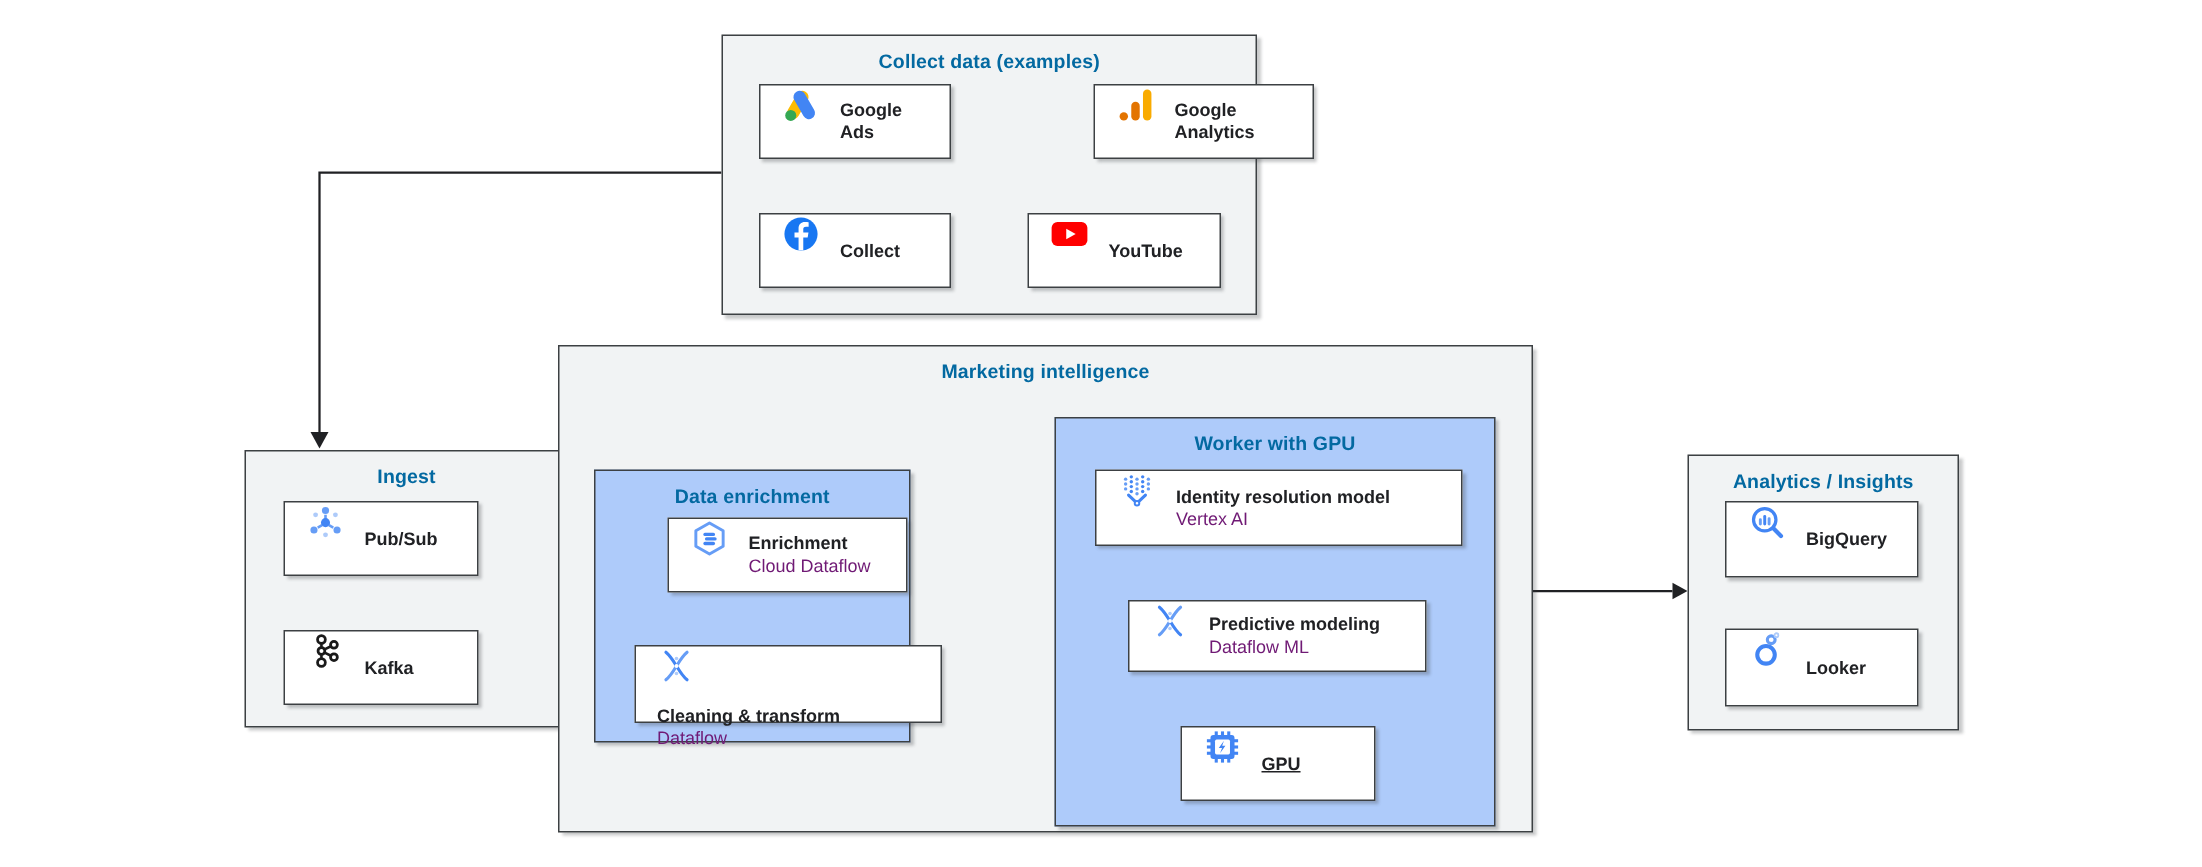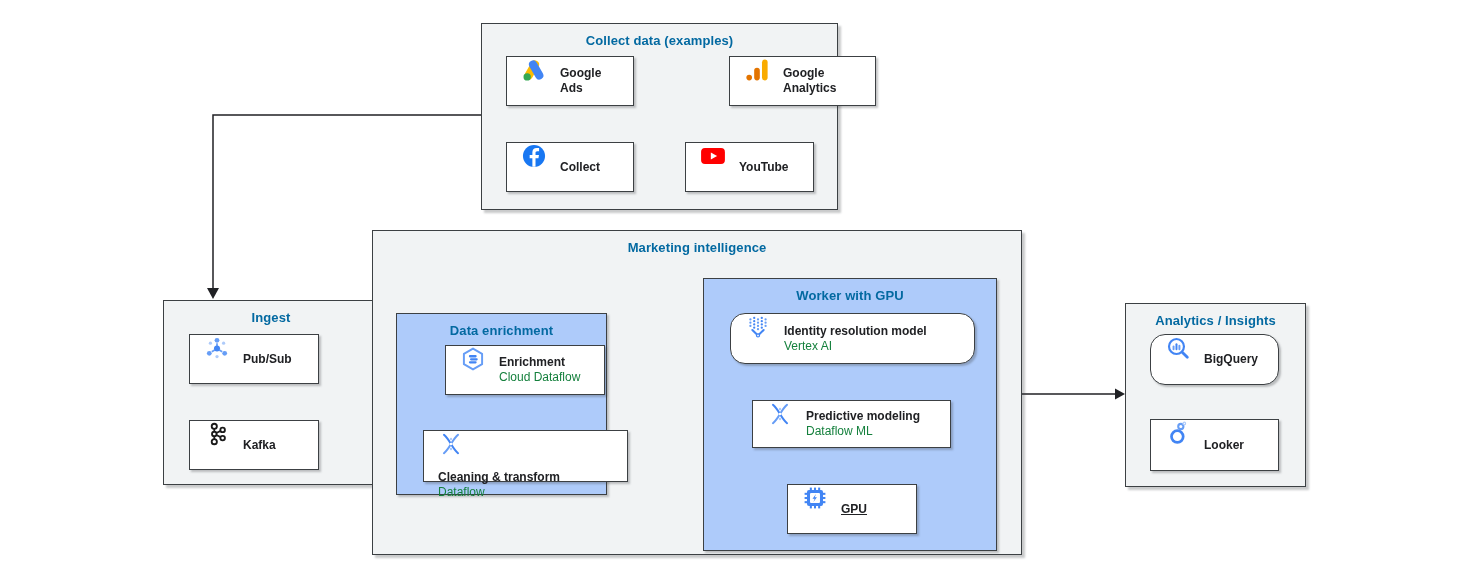--- a/index.html
+++ b/index.html
@@ -21,21 +21,21 @@
   }
   .card {
     position:absolute; background:#ffffff; border:1.2px solid #3c4043;
     box-shadow:2px 2px 2px rgba(60,64,67,0.3); box-sizing:border-box;
     display:flex; gap:13px; padding:0 8px 0 14px;
   }
   .icon { width:26px; height:26px; flex:0 0 26px; display:flex; align-items:center; justify-content:center; }
   .icon svg { width:26px; height:26px; }
   .labels { display:flex; flex-direction:column; justify-content:center; }
   .card-label { font-size:12px; font-weight:bold; line-height:1.25; color:#202124; }
-  .card-sub   { font-size:12px; font-weight:normal; line-height:1.25; color:#15803d; }
+  .card-sub   { font-size:12px; font-weight:normal; line-height:1.25; color:#701a75; }
   .connectors { position:absolute; left:0; top:0; pointer-events:none; }
 </style>
 </head>
 <body>
 
 <div class="canvas">
 
   <svg class="connectors" width="1468" height="578" viewBox="0 0 1468 578">
     <g stroke="#202124" stroke-width="1.5" fill="none">
 
@@ -199,21 +199,21 @@
         <span class="labels">
           <span class="card-label">Cleaning &amp; transform</span>
           <span class="card-sub">Dataflow</span>
         </span>
       </div>
     </div>
 
     <div class="subpanel" style="left:330px; top:47px; width:294px; height:273px;">
       <div class="group-title">Worker with GPU</div>
 
-      <div class="card" style="left:26px; top:34px; width:245px; height:51px;border-radius:15px;">
+      <div class="card" style="left:26px; top:34px; width:245px; height:51px;">
         <span class="icon">
           <svg viewBox="0 0 24 24">
             <g fill="#669df6">
               <circle cx="5" cy="5" r="1.05"></circle>
                 <circle cx="5" cy="8" r="1.05"></circle>
                 <circle cx="5" cy="11" r="1.05"></circle>
               <circle cx="12" cy="5" r="1.05"></circle>
                 <circle cx="12" cy="8" r="1.05"></circle>
                 <circle cx="12" cy="11" r="1.05"></circle>
                 <circle cx="12" cy="14" r="1.05"></circle>
@@ -282,21 +282,21 @@
         <span class="labels">
             <span class="card-label">GPU</span>
           </span>
       </div>
     </div>
   </div>
 
   <div class="panel" style="left:1125px; top:303px; width:181px; height:184px;">
     <div class="group-title">Analytics / Insights</div>
 
-    <div class="card" style="left:24px; top:30px; width:129px; height:51px;border-radius:15px;">
+    <div class="card" style="left:24px; top:30px; width:129px; height:51px;">
       <span class="icon">
         <svg viewBox="0 0 24 24">
           <circle cx="10.6" cy="10.6" r="6.9" fill="none" stroke="#4285f4" stroke-width="2"></circle>
           <line x1="15.9" y1="15.9" x2="20.6" y2="20.6" stroke="#4285f4" stroke-width="2.6" stroke-linecap="round"></line>
           <line x1="7.9" y1="10.6" x2="7.9" y2="13.2" stroke="#669df6" stroke-width="1.8" stroke-linecap="round"></line>
           <line x1="10.6" y1="8.6" x2="10.6" y2="13.2" stroke="#4285f4" stroke-width="1.8" stroke-linecap="round"></line>
           <line x1="13.3" y1="10" x2="13.3" y2="13.2" stroke="#669df6" stroke-width="1.8" stroke-linecap="round"></line>
         </svg>
       </span>
       <span class="labels">

